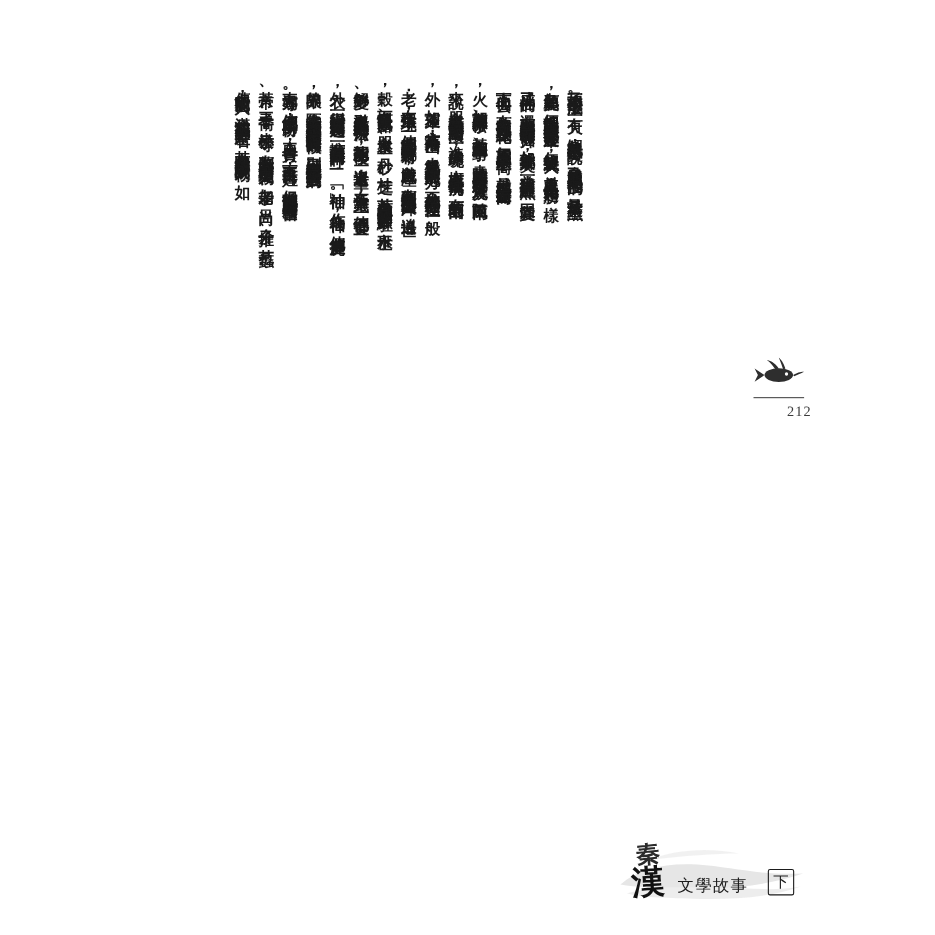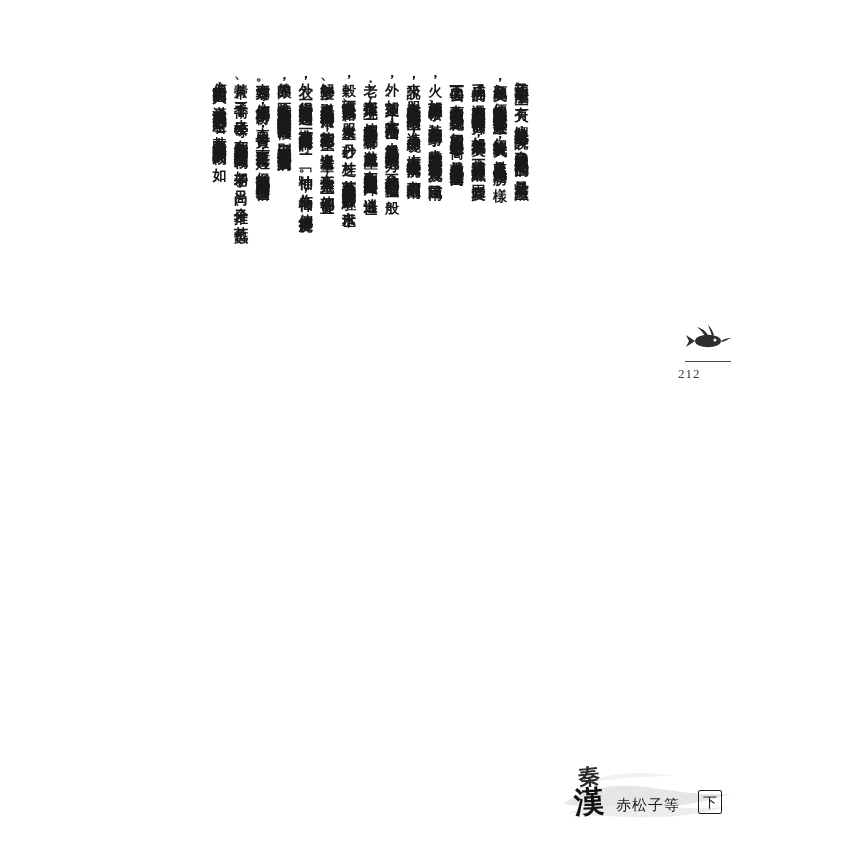--- a/index.html
+++ b/index.html
@@ -47,21 +47,21 @@
     font-weight: 600;
     margin-left: 0;
   }
 
   
   .folio {
     position: absolute;
     top: 325px;
     left: 678px;
     width: 60px;
-    text-align: left;
+    text-align: right;
   }
   .folio .mark {
     width: 48px;
     height: 30px;
     margin: 0 auto 6px auto;
     position: relative;
   }
   .folio .mark svg { display: block; }
   .folio .rule {
     width: 46px;
@@ -172,17 +172,17 @@
   <div class="brand">
     <svg class="wash" viewBox="0 0 180 58">
       <g fill="#9a9a9a" opacity="0.45">
         <path d="M4 40 C20 26, 46 20, 74 22 C104 24, 130 32, 170 30 C140 40, 110 44, 80 43 C52 42, 26 44, 4 40 Z"></path>
         <path d="M10 48 C34 42, 60 40, 92 42 C120 44, 146 46, 168 42 C140 52, 104 54, 70 53 C44 52, 22 52, 10 48 Z" opacity="0.7"></path>
         <path d="M30 18 C52 8, 86 6, 112 12 C92 12, 62 14, 30 18 Z" opacity="0.5"></path>
       </g>
     </svg>
     <div class="cn-top">秦</div>
     <div class="cn-big">漢</div>
-    <div class="sub">赤松子等</div>
+    <div class="sub">文學故事</div>
     <div class="vol">下</div>
   </div>
 
 </div>
 
 </body></html>

